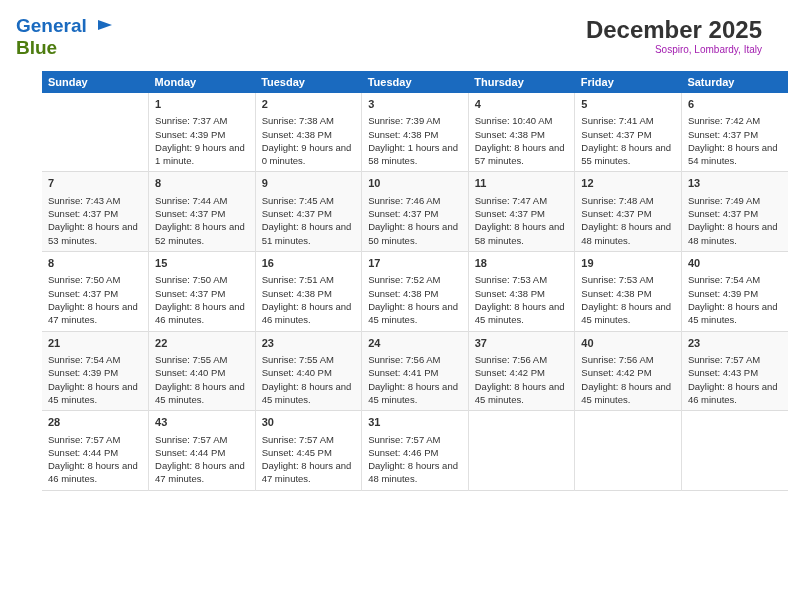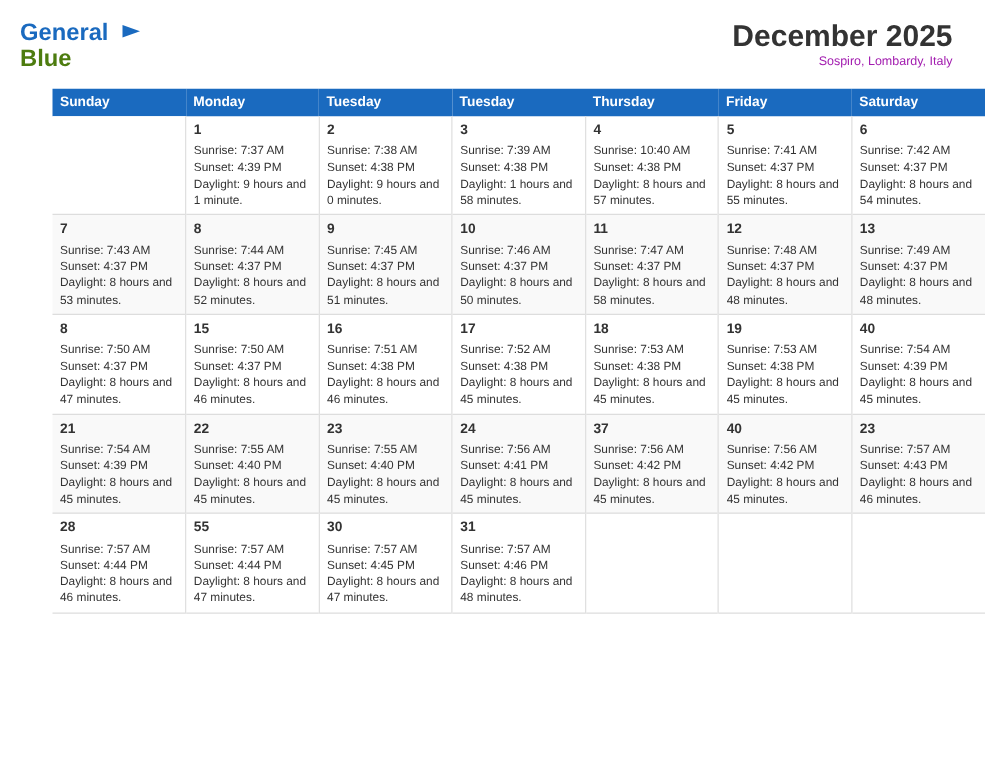--- a/index.html
+++ b/index.html
@@ -291,21 +291,21 @@
         </td>
         </tr>
         <tr>
           <td>
           <span class="day-num">28</span>
           <span>Sunrise: 7:57 AM</span><br>
           <span>Sunset: 4:44 PM</span><br>
           <span>Daylight: 8 hours and 46 minutes.</span>
         </td>
           <td>
-          <span class="day-num">55</span>
+          <span class="day-num">43</span>
           <span>Sunrise: 7:57 AM</span><br>
           <span>Sunset: 4:44 PM</span><br>
           <span>Daylight: 8 hours and 47 minutes.</span>
         </td>
           <td>
           <span class="day-num">30</span>
           <span>Sunrise: 7:57 AM</span><br>
           <span>Sunset: 4:45 PM</span><br>
           <span>Daylight: 8 hours and 47 minutes.</span>
         </td>

